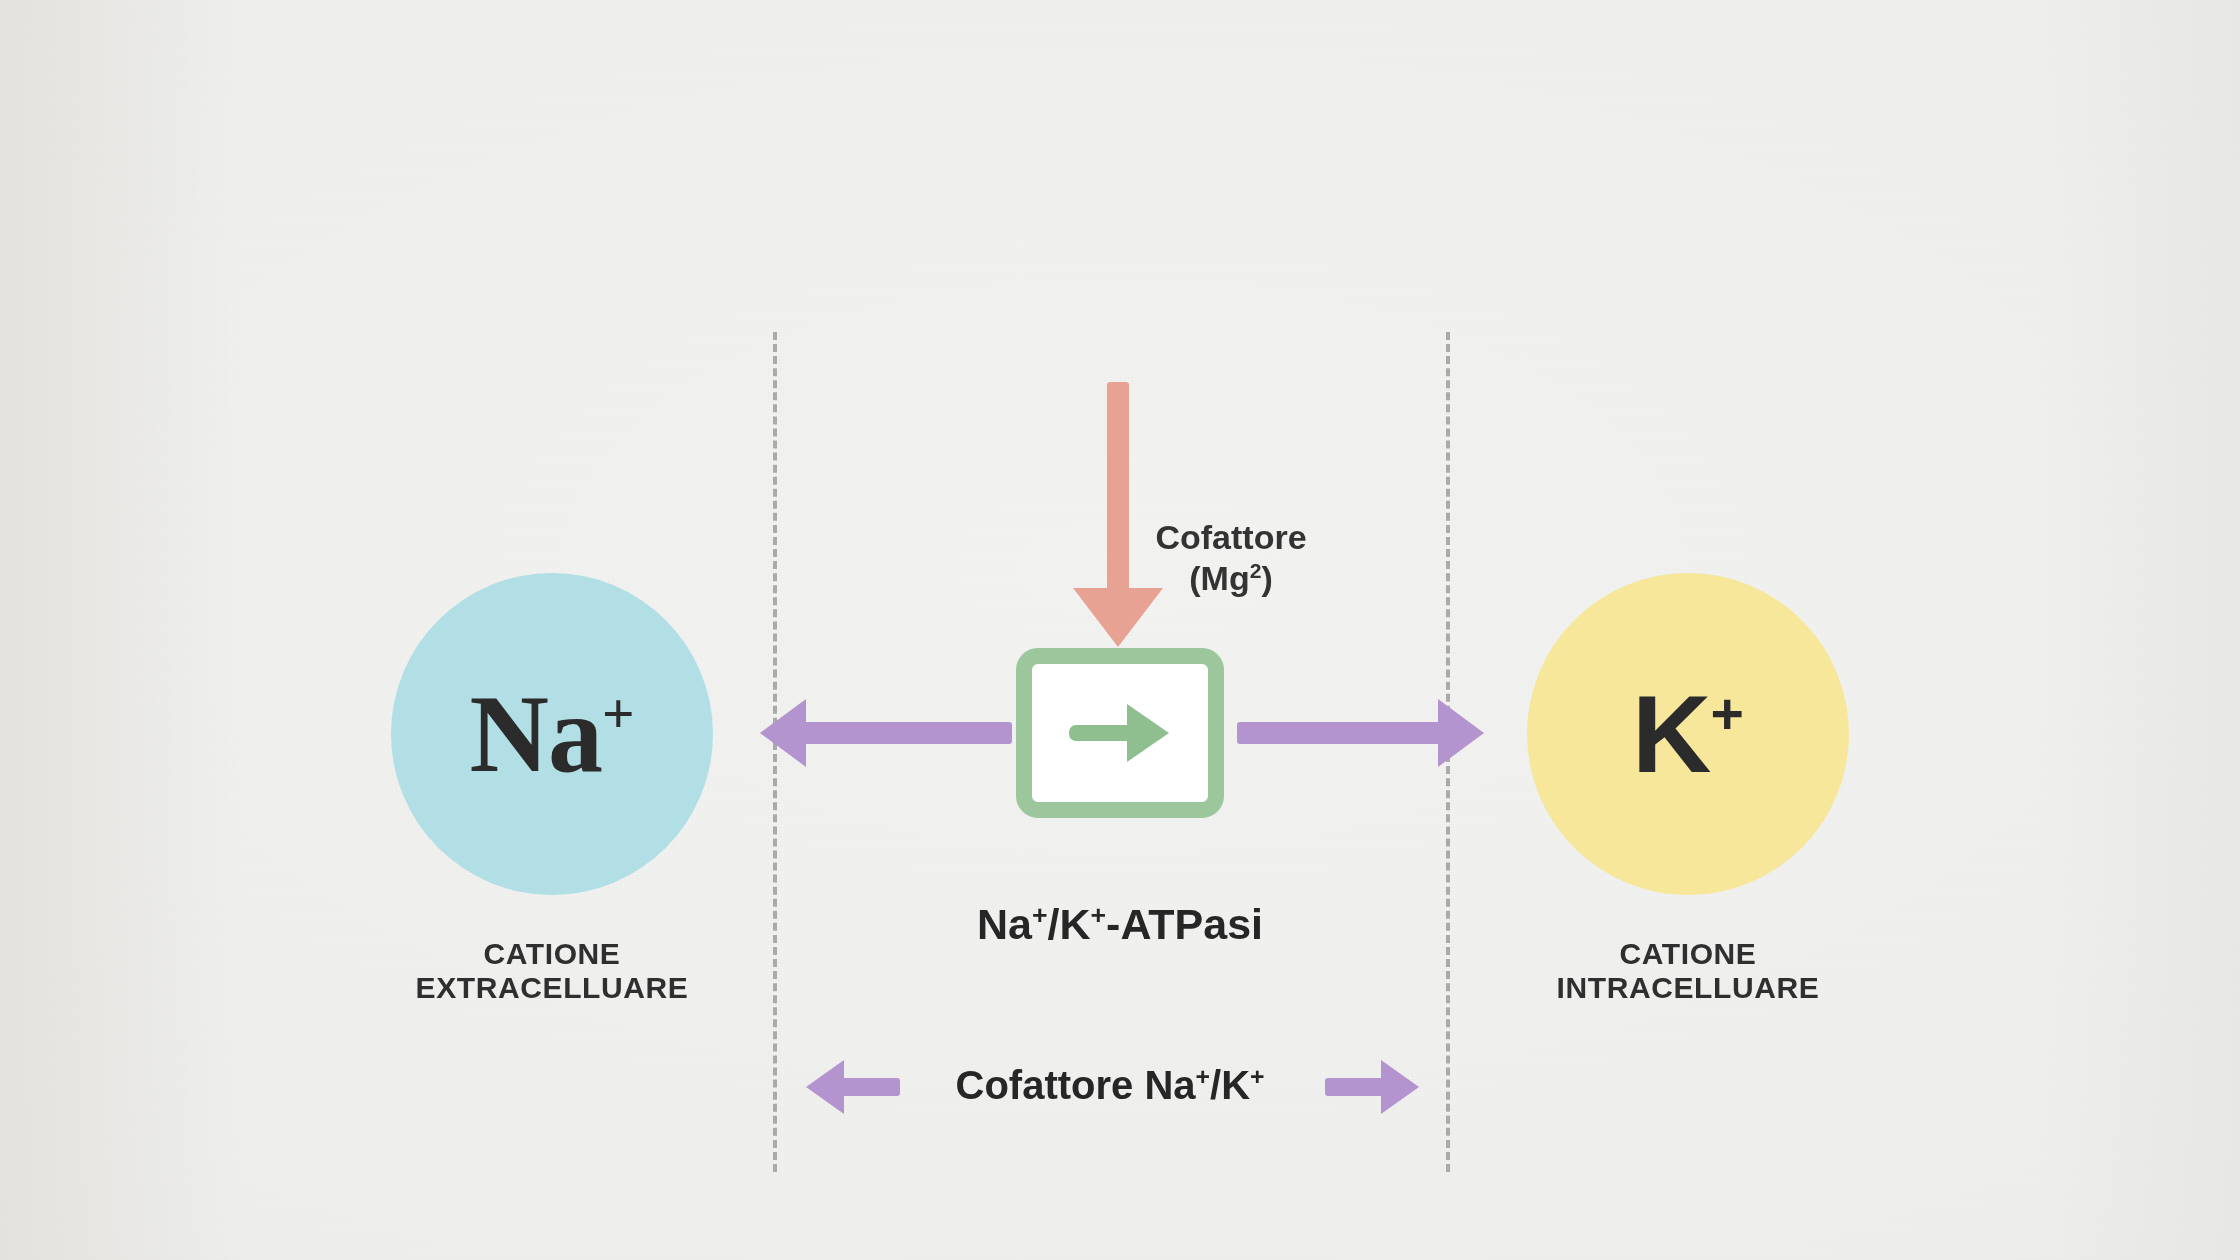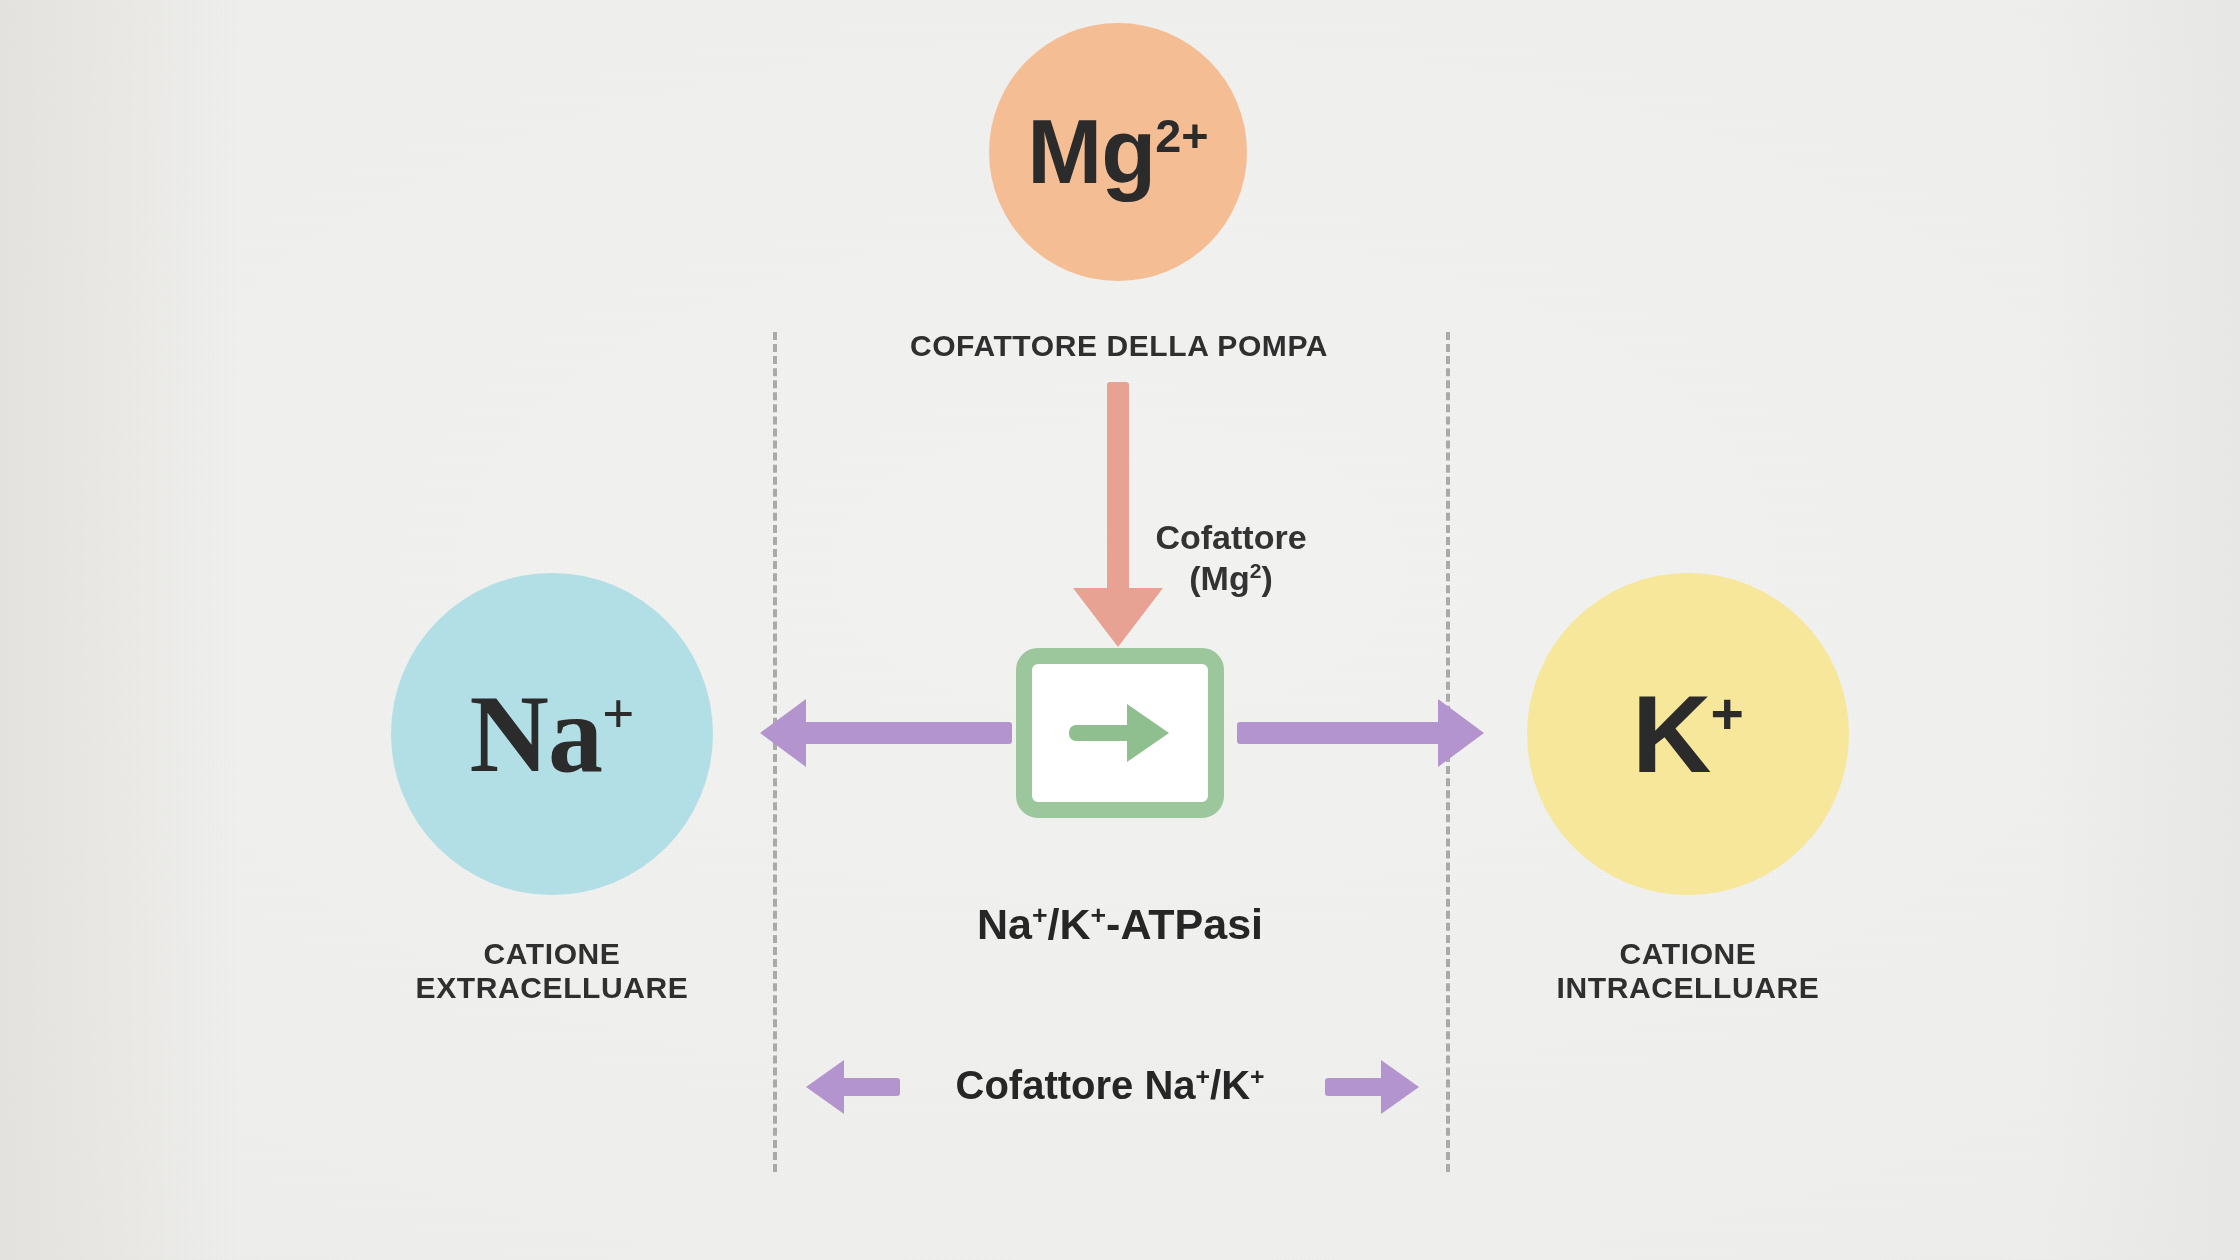--- a/index.html
+++ b/index.html
@@ -161,25 +161,21 @@
       <rect x="838" y="1078" width="62" height="18" fill="#b494ce" rx="3"></rect>
       <polygon points="844,1060 844,1114 806,1087" fill="#b494ce"></polygon>
     </g>
 
     <g>
       <rect x="1325" y="1078" width="62" height="18" fill="#b494ce" rx="3"></rect>
       <polygon points="1381,1060 1381,1114 1419,1087" fill="#b494ce"></polygon>
     </g>
   </svg>
 
-  <div class="ion-circle" style="left:989px; top:23px; width:258px; height:258px; background:#f5bd93;">
-    <span class="ion-label-txt" style="font-size:90px;"><span>Mg</span><sup>2+</sup></span>
-  </div>
-
-  <div class="caption" style="left:789px; top:329px; width:660px;">COFATTORE DELLA POMPA</div>
+
 
   <div class="cofactor-text" style="left:1106px; top:517px; width:250px; text-align:center;">
     <div>Cofattore</div>
     <div><span>(Mg</span><sup>2</sup><span>)</span></div>
   </div>
 
   <div class="ion-circle" style="left:391px; top:573px; width:322px; height:322px; background:#b2dfe6;">
     <span class="ion-label-txt" style="font-size:110px;font-family:Liberation Serif, serif;"><span>Na</span><sup>+</sup></span>
   </div>
 

